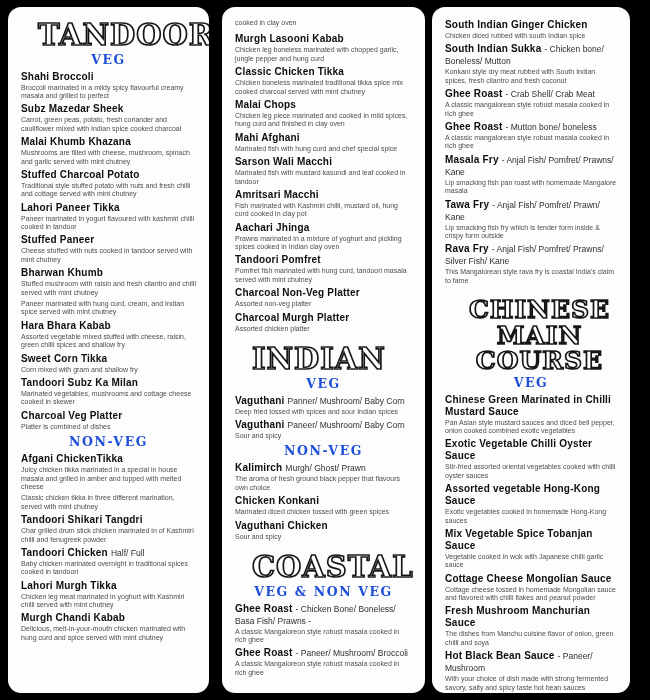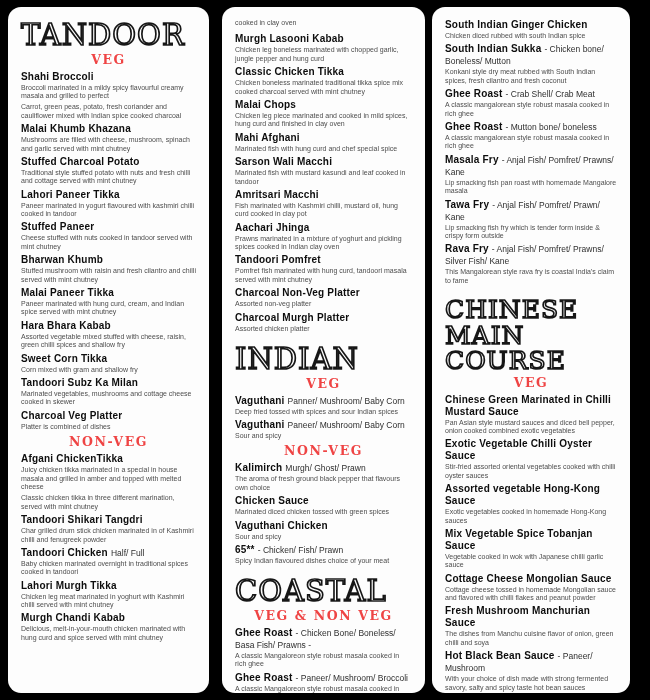--- a/index.html
+++ b/index.html
@@ -5,48 +5,49 @@
   html,body{margin:0;padding:0;}
   body{width:650px;height:700px;background:#000;overflow:hidden;
        font-family:"Liberation Sans", sans-serif;}
   .board{position:relative;width:650px;height:700px;background:#000;}
   .panel{position:absolute;top:7px;height:686px;background:#fdfdfd;
          border-radius:13px;padding:12px 13px 8px 13px;box-sizing:border-box;
          overflow:hidden;}
   #col1{left:8px;width:201px;}
   #col2{left:222px;width:203px;}
   #col3{left:432px;width:198px;}
-  .heading{font-family:"DejaVu Serif", serif;font-weight:400;
+  .heading{font-family:"DejaVu Serif", serif;font-weight:700;
            font-size:29px;line-height:1.02;color:#fff;
            -webkit-text-stroke:1.7px #161616;letter-spacing:1px;
-           margin:2px 0 1px 0;white-space:pre-line;}
-  .heading.multi{font-size:25px;letter-spacing:1px;}
+           margin:2px 0 1px 17px;white-space:pre-line;}
+  .heading.multi{font-size:25px;letter-spacing:1px;text-align:center;}
   .heading.mid{margin-top:12px;}
   .subheading{font-family:"DejaVu Serif", serif;font-weight:700;
-              font-size:12.5px;letter-spacing:1.6px;color:#ef4444;
+              font-size:12.5px;letter-spacing:1.6px;color:#1d4ed8;
               text-align:center;margin:1px 0 4px 0;}
   .item{margin-bottom:3px;}
   .item-name{font-size:10px;font-weight:bold;color:#0d0d0d;
              line-height:1.2;letter-spacing:0.2px;}
   .item-sub{font-weight:normal;font-size:8.5px;color:#2e2e2e;letter-spacing:0;}
   .item-desc{font-size:7px;color:#4d4d4d;line-height:1.2;margin-top:1px;}
   .continuation{font-size:7px;color:#4d4d4d;margin:0 0 6px 0;line-height:1.2;}
 </style>
 </head>
 <body>
 
 <div class="board">
   <div class="panel" id="col1">
       <div class="heading">TANDOOR</div>
       <div class="subheading">VEG</div>
       <div class="item">
         <div class="item-name"><span>Shahi Broccoli</span></div>
         <div class="item-desc">Broccoli marinated in a mildy spicy flavourful creamy masala and grilled to perfect</div>
       </div>
       <div class="item">
+        <div class="item-name"><span>Subz Mazedar Sheek</span></div>
         <div class="item-desc">Carrot, green peas, potato, fresh coriander and cauliflower mixed with Indian spice cooked charcoal</div>
       </div>
       <div class="item">
         <div class="item-name"><span>Malai Khumb Khazana</span></div>
         <div class="item-desc">Mushrooms are filled with cheese, mushroom, spinach and garlic served with mint chutney</div>
       </div>
       <div class="item">
         <div class="item-name"><span>Stuffed Charcoal Potato</span></div>
         <div class="item-desc">Traditional style stuffed potato with nuts and fresh chilli and cottage served with mint chutney</div>
       </div>
@@ -56,21 +57,20 @@
       </div>
       <div class="item">
         <div class="item-name"><span>Stuffed Paneer</span></div>
         <div class="item-desc">Cheese stuffed with nuts cooked in tandoor served with mint chutney</div>
       </div>
       <div class="item">
         <div class="item-name"><span>Bharwan Khumb</span></div>
         <div class="item-desc">Stuffed mushroom with raisin and fresh cilantro and chilli served with mint chutney</div>
       </div>
       <div class="item">
-        <div class="item-name"><span>Malai Paneer Tikka</span></div>
         <div class="item-desc">Paneer marinated with hung curd, cream, and Indian spice served with mint chutney</div>
       </div>
       <div class="item">
         <div class="item-name"><span>Hara Bhara Kabab</span></div>
         <div class="item-desc">Assorted vegetable mixed stuffed with cheese, raisin, green chilli spices and shallow fry</div>
       </div>
       <div class="item">
         <div class="item-name"><span>Sweet Corn Tikka</span></div>
         <div class="item-desc">Corn mixed with gram and shallow fry</div>
       </div>
@@ -158,30 +158,26 @@
       <div class="item">
         <div class="item-name"><span>Vaguthani</span> <span class="item-sub">Paneer/ Mushroom/ Baby Corn</span></div>
         <div class="item-desc">Sour and spicy</div>
       </div>
       <div class="subheading">NON-VEG</div>
       <div class="item">
         <div class="item-name"><span>Kalimirch</span> <span class="item-sub">Murgh/ Ghost/ Prawn</span></div>
         <div class="item-desc">The aroma of fresh ground black pepper that flavours own choice</div>
       </div>
       <div class="item">
-        <div class="item-name"><span>Chicken Sauce</span></div>
+        <div class="item-name"><span>Chicken Konkani</span></div>
         <div class="item-desc">Marinated diced chicken tossed with green spices</div>
       </div>
       <div class="item">
         <div class="item-name"><span>Vaguthani Chicken</span></div>
         <div class="item-desc">Sour and spicy</div>
-      </div>
-      <div class="item">
-        <div class="item-name"><span>65**</span> <span class="item-sub">- Chicken/ Fish/ Prawn</span></div>
-        <div class="item-desc">Spicy Indian flavoured dishes choice of your meat</div>
       </div>
       <div class="heading mid">COASTAL</div>
       <div class="subheading">VEG &amp; NON VEG</div>
       <div class="item">
         <div class="item-name"><span>Ghee Roast</span> <span class="item-sub">- Chicken Bone/ Boneless/ Basa Fish/ Prawns -</span></div>
         <div class="item-desc">A classic Mangaloreon style robust masala cooked in rich ghee</div>
       </div>
       <div class="item">
         <div class="item-name"><span>Ghee Roast</span> <span class="item-sub">- Paneer/ Mushroom/ Broccoli</span></div>
         <div class="item-desc">A classic Mangaloreon style robust masala cooked in rich ghee</div>

